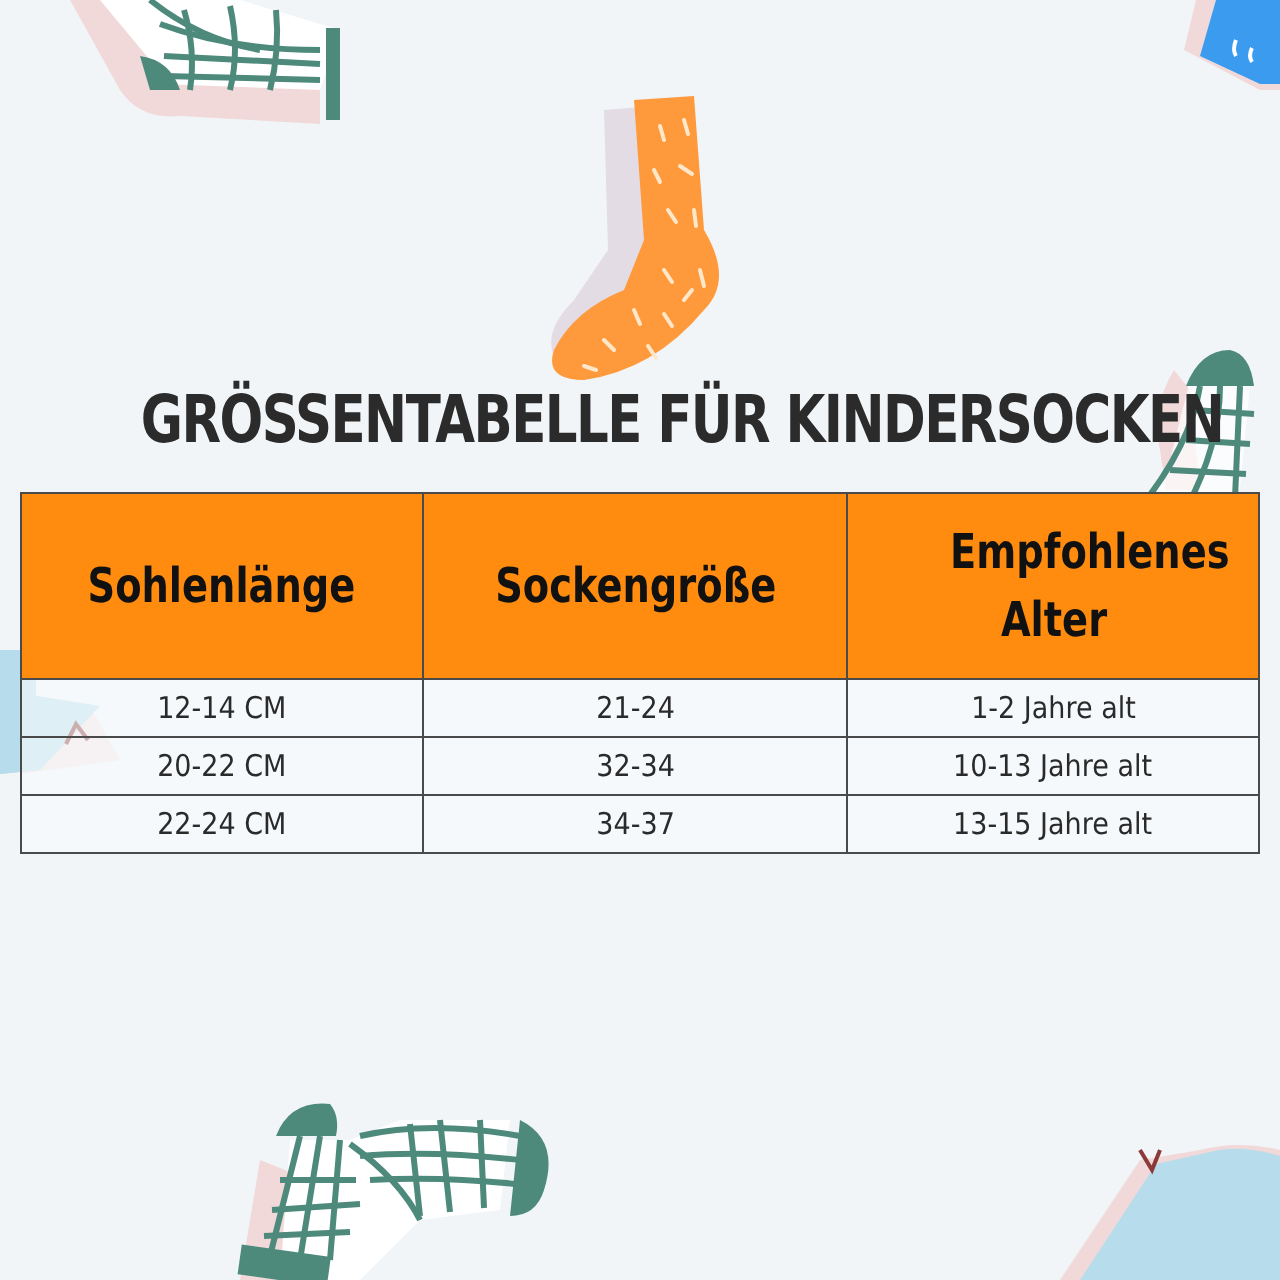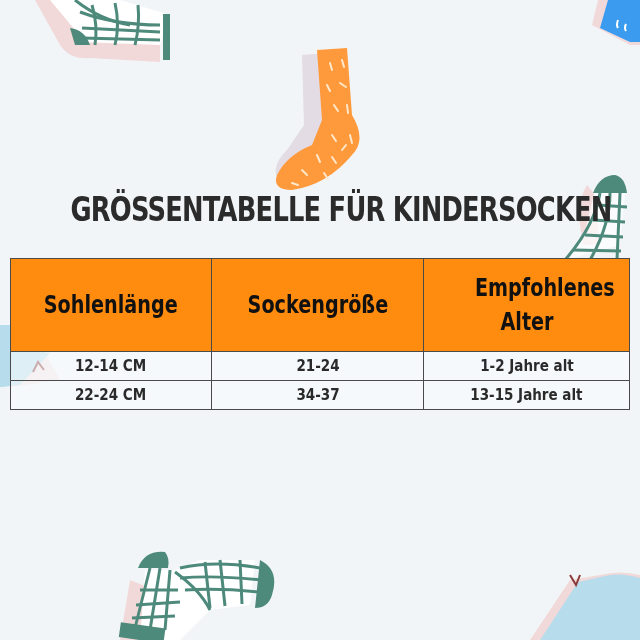--- a/index.html
+++ b/index.html
@@ -16,29 +16,28 @@
       font-weight: bold;
       font-size: 33px;
       letter-spacing: -1px;
       color: #2b2b2b;
       transform: scaleX(0.78);
       transform-origin: 50% 50%;
       white-space: nowrap;
       z-index: 3;
     }
     table.size {
-      position: absolute; left: 10px; top: 258px; width: 619px;
+      position: absolute; left: 10px; top: 246px; width: 619px;
       border-collapse: collapse;
       z-index: 2;
       table-layout: fixed;
     }
     table.size th, table.size td {
       border: 1px solid #4a4a4a;
       text-align: center;
-      font-weight: bold;
     }
     table.size th {
       background: #ff8c0f;
       height: 92px;
       padding: 0;
       color: #111;
       font-family: "DejaVu Sans", sans-serif;
       font-weight: bold;
       font-size: 24px;
       line-height: 34px;
@@ -166,18 +165,23 @@
       <th><span style="width:130px">Empfohlenes Alter</span></th>
     </tr>
   </thead>
   <tbody>
     <tr>
       <td><span>12-14 CM</span></td>
       <td><span>21-24</span></td>
       <td><span>1-2 Jahre alt</span></td>
     </tr>
     <tr>
+      <td><span>20-22 CM</span></td>
+      <td><span>32-34</span></td>
+      <td><span>10-13 Jahre alt</span></td>
+    </tr>
+    <tr>
       <td><span>22-24 CM</span></td>
       <td><span>34-37</span></td>
       <td><span>13-15 Jahre alt</span></td>
     </tr>
   </tbody>
 </table>
 
 </body></html>

